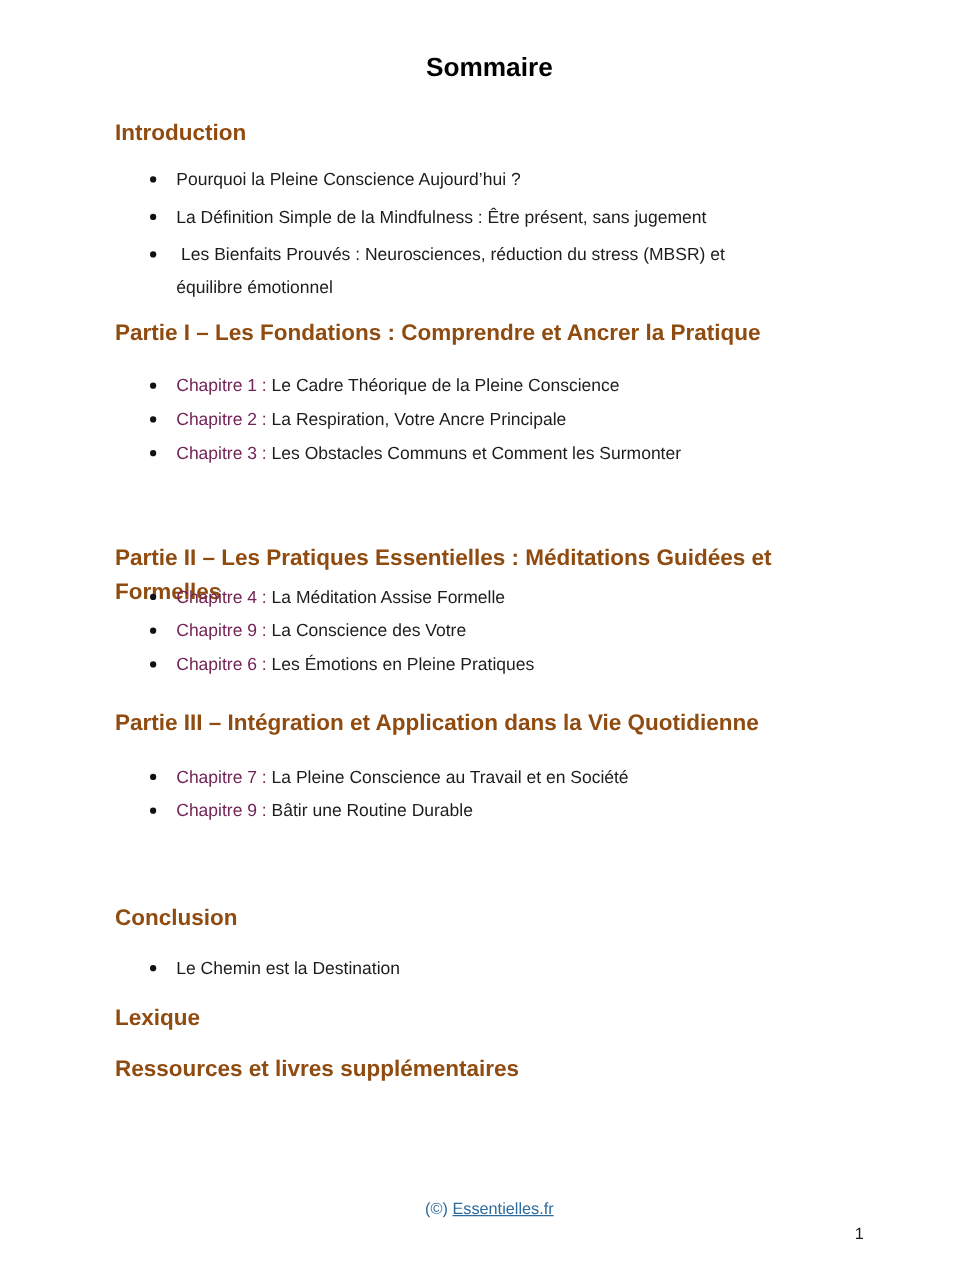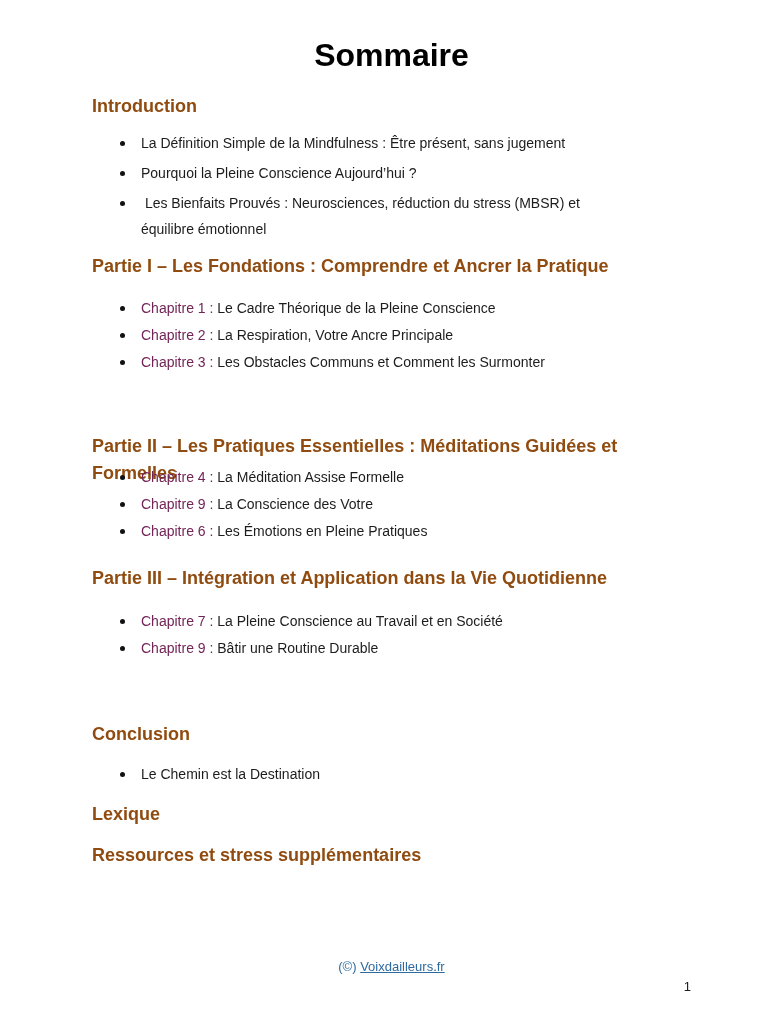--- a/index.html
+++ b/index.html
@@ -11,21 +11,21 @@
   html,body{margin:0;padding:0;background:#fff;}
   .page{
     position:relative;
     width:783px;height:1022px;
     background:#ffffff;
     font-family:"Liberation Sans","DejaVu Sans",sans-serif;
     overflow:hidden;
   }
   .title{
     position:absolute;top:38px;left:0;right:0;margin:0;
-    text-align:center;font-size:32px;line-height:34px;font-weight:700;color:#000;
+    text-align:center;font-size:21px;line-height:34px;font-weight:700;color:#000;
   }
   .sec{
     position:absolute;left:92px;right:92px;margin:0;
     font-size:18px;line-height:23px;font-weight:700;color:var(--brown);
     white-space:pre-line;
   }
   .sec.two-line{line-height:27px;margin-top:36px;}
   ul.list{
     position:absolute;left:92px;right:92px;margin:0;
     padding:0 0 0 49px;list-style:none;
@@ -55,24 +55,24 @@
 <body>
 
 <div class="page">
 
   <h1 class="title">Sommaire</h1>
 
   <h2 class="sec" style="top:95px">Introduction</h2>
 
   <ul class="list loose" style="top:130px">
     <li>
-      <span class="body-text">La Définition Simple de la Mindfulness : Être présent, sans jugement</span>
+      <span class="body-text">Pourquoi la Pleine Conscience Aujourd’hui ?</span>
     </li>
     <li>
-      <span class="body-text">Pourquoi la Pleine Conscience Aujourd’hui ?</span>
+      <span class="body-text">La Définition Simple de la Mindfulness : Être présent, sans jugement</span>
     </li>
     <li>
       <span class="body-text">&nbsp;Les Bienfaits Prouvés : Neurosciences, réduction du stress (MBSR) et
 équilibre émotionnel</span>
     </li>
   </ul>
 
   <h2 class="sec" style="top:255px">Partie I – Les Fondations : Comprendre et Ancrer la Pratique</h2>
 
   <ul class="list tight" style="top:295px">
@@ -116,22 +116,22 @@
   <h2 class="sec" style="top:723px">Conclusion</h2>
 
   <ul class="list loose" style="top:761px">
     <li>
       <span class="body-text">Le Chemin est la Destination</span>
     </li>
   </ul>
 
   <h2 class="sec" style="top:803px">Lexique</h2>
 
-  <h2 class="sec" style="top:844px">Ressources et stress supplémentaires</h2>
+  <h2 class="sec" style="top:844px">Ressources et livres supplémentaires</h2>
 
   <div class="footer">
     <span>(©)</span>
-    <a>Voixdailleurs.fr</a>
+    <a>Essentielles.fr</a>
   </div>
 
   <div class="pagenum">1</div>
 
 </div>
 
 </body></html>

